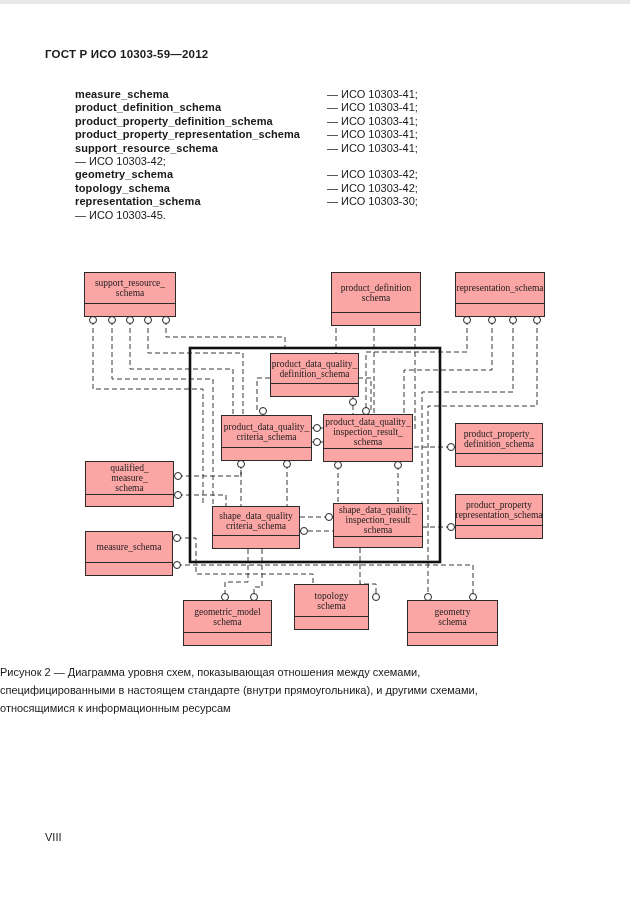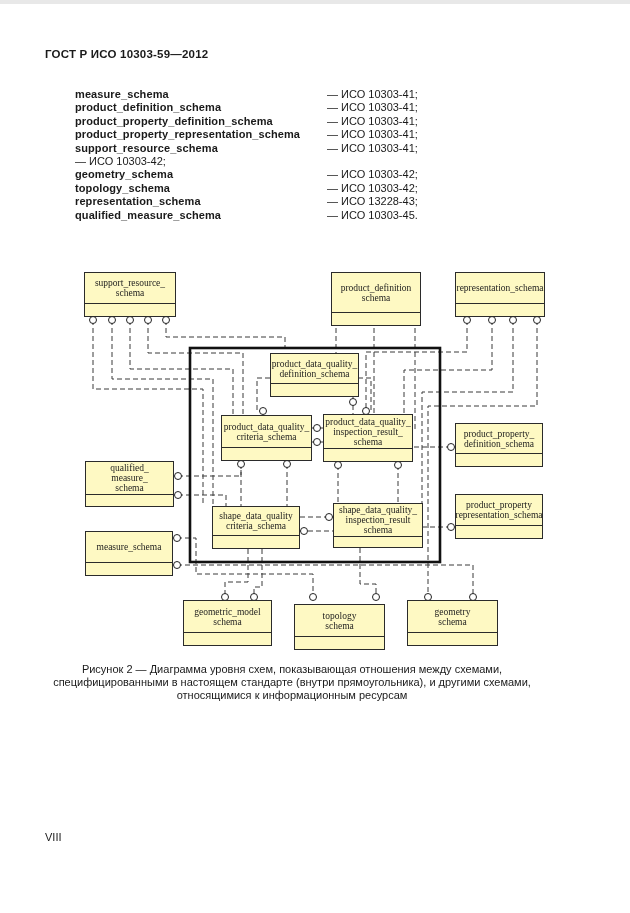--- a/index.html
+++ b/index.html
@@ -9,45 +9,45 @@
   #doc-header{position:absolute;left:45px;top:44px;font-size:11.5px;font-weight:bold;letter-spacing:.2px;}
 
   #schema-list{position:absolute;left:75px;top:84px;font-size:11px;}
   .list-row{display:flex;line-height:13.4px;}
   .list-name{font-weight:bold;width:252px;letter-spacing:.1px;}
   .list-ref{font-weight:normal;text-align:right;}
 
   #diagram{position:absolute;left:0;top:0;width:630px;height:913px;}
   #diagram svg{position:absolute;left:0;top:0;z-index:1;}
 
-  .box{position:absolute;z-index:2;box-sizing:border-box;background:#fef9c3;border:1.2px solid #2b2b2b;
+  .box{position:absolute;z-index:2;box-sizing:border-box;background:#fca5a5;border:1.2px solid #2b2b2b;
        display:flex;flex-direction:column;font-family:"Liberation Serif",serif;
        font-size:9.5px;line-height:10px;color:#1d1d1d;}
   .box .lbl{flex:1;display:flex;align-items:center;justify-content:center;text-align:center;
             white-space:pre-line;padding:1px 2px;}
   .box .band{height:12px;border-top:1px solid #2b2b2b;}
 
   .b0{left:84px;top:268px;width:92px;height:45px}
   .b1{left:331px;top:268px;width:90px;height:54px}
   .b2{left:455px;top:268px;width:90px;height:45px}
   .b3{left:270px;top:349px;width:89px;height:44px}
   .b4{left:221px;top:411px;width:91px;height:46px}
   .b5{left:323px;top:410px;width:90px;height:48px}
   .b6{left:85px;top:457px;width:89px;height:46px}
   .b7{left:85px;top:527px;width:88px;height:45px}
   .b8{left:212px;top:502px;width:88px;height:43px}
   .b9{left:333px;top:499px;width:90px;height:45px}
   .b10{left:455px;top:419px;width:88px;height:44px}
   .b11{left:455px;top:490px;width:88px;height:45px}
   .b12{left:183px;top:596px;width:89px;height:46px}
-  .b13{left:294px;top:600px;width:91px;height:46px}
+  .b13{left:294px;top:580px;width:75px;height:46px}
   .b14{left:407px;top:596px;width:91px;height:46px}
 
-  #figure-caption{position:absolute;left:0;top:659px;width:584px;text-align:center;
-                  font-size:11px;line-height:13px;white-space:pre-line;}
+  #figure-caption{position:absolute;left:0;top:659px;width:584px;
+                  font-size:11px;line-height:18px;white-space:pre-line;}
 
   #page-number{position:absolute;left:45px;top:827px;font-size:11px;}
 </style>
 </head>
 <body>
 
 <div id="page">
 
   <div id="doc-header">ГОСТ Р ИСО 10303-59—2012</div>
 
@@ -78,24 +78,23 @@
     <div class="list-row">
         <span class="list-name">geometry_schema</span>
         <span class="list-ref">— ИСО 10303-42;</span>
       </div>
     <div class="list-row">
         <span class="list-name">topology_schema</span>
         <span class="list-ref">— ИСО 10303-42;</span>
       </div>
     <div class="list-row">
         <span class="list-name">representation_schema</span>
-        <span class="list-ref">— ИСО 13228-43;</span>
-      </div>
-    <div class="list-row">
-        <span class="list-name">qualified_measure_schema</span>
+        <span class="list-ref">— ИСО 10303-30;</span>
+      </div>
+    <div class="list-row">
         <span class="list-ref">— ИСО 10303-45.</span>
       </div>
   </div>
 
   <div id="diagram">
     <svg width="630" height="913" viewBox="0 0 630 913">
       <g fill="none" stroke="#3a3a3a" stroke-width="1" stroke-dasharray="5,3">
         <polyline points="93,316 93,385 203,385 203,502"></polyline>
         <polyline points="112,316 112,375 213,375 213,502"></polyline>
         <polyline points="130,316 130,365 233,365 233,411"></polyline>

